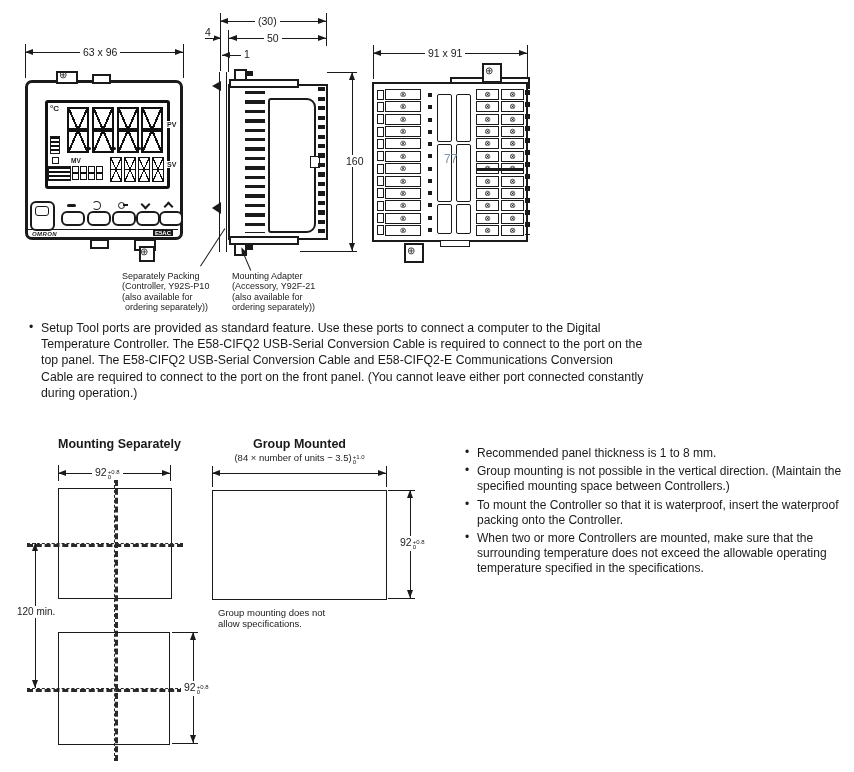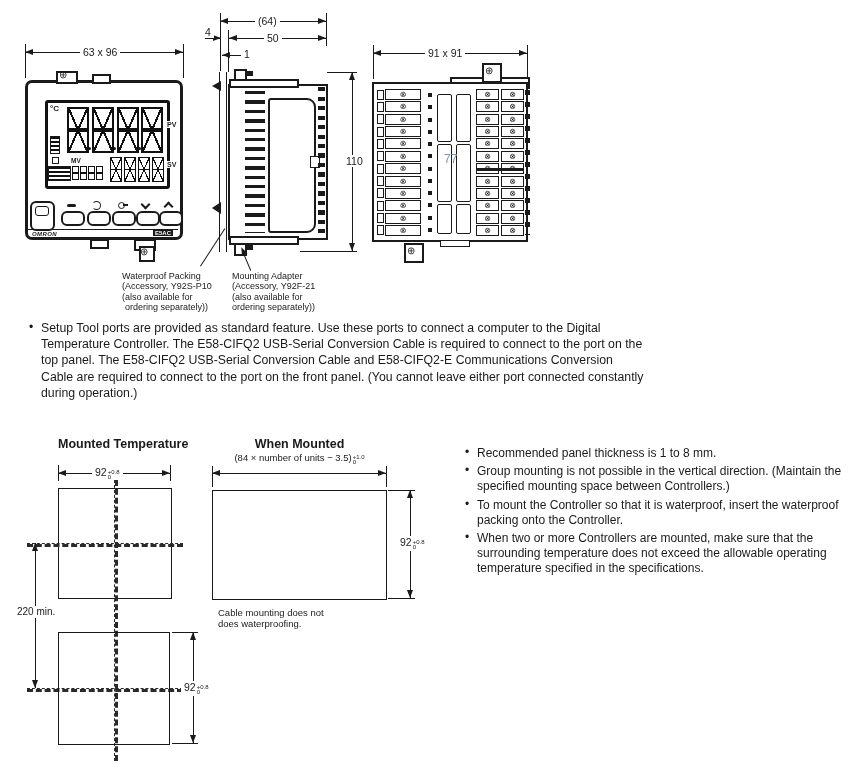--- a/index.html
+++ b/index.html
@@ -128,21 +128,21 @@
   </div>
 
   <div>
 
     <div class="vl" style="left:220px;top:13px;height:58px"></div>
     <div class="vl" style="left:326px;top:13px;height:33px"></div>
     <div class="vl" style="left:228px;top:30px;height:42px"></div>
     <div class="hl" style="left:220px;top:21px;width:106px"></div>
     <div class="ar aL" style="left:220px;top:18px"></div>
     <div class="ar aR" style="left:318px;top:18px"></div>
-    <div class="dl" style="left:255px;top:15px">(64)</div>
+    <div class="dl" style="left:255px;top:15px">(30)</div>
     <div class="hl" style="left:228px;top:38px;width:98px"></div>
     <div class="ar aR" style="left:318px;top:35px"></div>
     <div class="ar aL" style="left:229px;top:35px"></div>
     <div class="dl" style="left:264px;top:32px">50</div>
     <div class="hl" style="left:205px;top:38px;width:15px"></div>
     <div class="ar aR" style="left:213px;top:35px"></div>
     <div class="dl" style="left:202px;top:26px">4</div>
     <div class="hl" style="left:222px;top:55px;width:20px"></div>
     <div class="ar aL" style="left:222px;top:52px"></div>
     <div class="dl" style="left:241px;top:48px">1</div>
@@ -165,21 +165,21 @@
     <div class="d" style="left:268px;top:98px;width:44px;height:131px;border:2px solid #1a1a1a;border-radius:3px 9px 9px 3px;background:#fff"></div>
     <div class="d bd15" style="left:310px;top:156px;width:8px;height:10px;background:#fff"></div>
 
     <div class="d" style="left:318px;top:87px;width:7px;height:146px;background:repeating-linear-gradient(to bottom,#1a1a1a 0 4px,transparent 4px 9.5px)"></div>
 
     <div class="hl" style="left:327px;top:72px;width:30px"></div>
     <div class="hl" style="left:300px;top:251px;width:57px"></div>
     <div class="vl" style="left:352px;top:72px;height:179px"></div>
     <div class="ar aU" style="left:349px;top:72px"></div>
     <div class="ar aD" style="left:349px;top:243px"></div>
-    <div class="dl" style="left:343px;top:155px">110</div>
+    <div class="dl" style="left:343px;top:155px">160</div>
   </div>
 
   <div>
     <div class="vl" style="left:373px;top:45px;height:34px"></div>
     <div class="vl" style="left:527px;top:45px;height:34px"></div>
     <div class="hl" style="left:373px;top:53px;width:154px"></div>
     <div class="ar aL" style="left:373px;top:50px"></div>
     <div class="ar aR" style="left:519px;top:50px"></div>
     <div class="dl" style="left:425px;top:47px">91 x 91</div>
 
@@ -345,84 +345,84 @@
     <div class="d bd2" style="left:404px;top:243px;width:16px;height:16px;background:#fff"></div>
     <div class="d screw" style="left:407px;top:244px">⊕</div>
     <div class="d bd15" style="left:440px;top:240px;width:28px;height:5px;background:#fff"></div>
   </div>
 
   <div class="d" style="left:200px;top:266px;width:45px;height:0;border-top:1px solid #1a1a1a;transform:rotate(-57deg);transform-origin:0 0"></div>
   <div class="d" style="left:243px;top:251px;width:21px;height:0;border-top:1px solid #1a1a1a;transform:rotate(67deg);transform-origin:0 0"></div>
   <div class="d" style="left:240px;top:247px;width:0;height:0;border-left:3px solid transparent;border-right:3px solid transparent;border-bottom:8px solid #1a1a1a;transform:rotate(-25deg)"></div>
 
   <div class="cap" style="left:122px;top:271px">
-    <div>Waterproof Packing</div>
-    <div>(Accessory, Y92S-P10</div>
+    <div>Separately Packing</div>
+    <div>(Controller, Y92S-P10</div>
     <div>(also available for</div>
     <div style="padding-left:3px">ordering separately))</div>
   </div>
   <div class="cap" style="left:232px;top:271px">
     <div>Mounting Adapter</div>
     <div>(Accessory, Y92F-21</div>
     <div>(also available for</div>
     <div>ordering separately))</div>
   </div>
 
   <div class="d" style="left:28px;top:320px;width:616px;font-size:12.3px;line-height:16.2px">
     <div class="note">Setup Tool ports are provided as standard feature. Use these ports to connect a computer to the Digital Temperature Controller. The E58-CIFQ2 USB-Serial Conversion Cable is required to connect to the port on the top panel. The E58-CIFQ2 USB-Serial Conversion Cable and E58-CIFQ2-E Communications Conversion Cable are required to connect to the port on the front panel. (You cannot leave either port connected constantly during operation.)</div>
   </div>
 
   <div>
-    <div class="h1" style="left:58px;top:437px;width:114px;text-align:center">Mounted Temperature</div>
+    <div class="h1" style="left:58px;top:437px;width:114px;text-align:center">Mounting Separately</div>
     <div class="vl" style="left:58px;top:465px;height:16px"></div>
     <div class="vl" style="left:170px;top:465px;height:16px"></div>
     <div class="hl" style="left:58px;top:473px;width:112px"></div>
     <div class="ar aL" style="left:58px;top:470px"></div>
     <div class="ar aR" style="left:162px;top:470px"></div>
     <div class="dl" style="left:92px;top:466px"><span>92</span><span class="ss"><span>+0.8</span><br><span>0</span></span></div>
 
     <div class="d bd15" style="left:58px;top:488px;width:112px;height:109px;background:#fff"></div>
     <div class="vl cl" style="left:114px;top:480px;height:275px"></div>
     <div class="hl cl" style="left:27px;top:543px;width:150px"></div>
     <div class="hl cl" style="left:27px;top:688px;width:150px"></div>
 
     <div class="vl" style="left:35px;top:543px;height:145px"></div>
     <div class="ar aU" style="left:32px;top:543px"></div>
     <div class="ar aD" style="left:32px;top:680px"></div>
-    <div class="dl" style="left:14px;top:606px;font-size:10px">220 min.</div>
+    <div class="dl" style="left:14px;top:606px;font-size:10px">120 min.</div>
 
     <div class="d bd15" style="left:58px;top:632px;width:110px;height:111px;background:transparent"></div>
     <div class="hl" style="left:172px;top:632px;width:26px"></div>
     <div class="hl" style="left:172px;top:743px;width:26px"></div>
     <div class="vl" style="left:193px;top:632px;height:111px"></div>
     <div class="ar aU" style="left:190px;top:632px"></div>
     <div class="ar aD" style="left:190px;top:735px"></div>
     <div class="dl" style="left:181px;top:681px"><span>92</span><span class="ss"><span>+0.8</span><br><span>0</span></span></div>
   </div>
 
   <div>
-    <div class="h1" style="left:212px;top:437px;width:175px;text-align:center">When Mounted</div>
+    <div class="h1" style="left:212px;top:437px;width:175px;text-align:center">Group Mounted</div>
     <div class="d" style="left:212px;top:452px;width:175px;text-align:center;font-size:9.5px;white-space:nowrap"><span>(84 × number of units − 3.5)</span><span class="ss"><span>+1.0</span><br><span>0</span></span></div>
     <div class="vl" style="left:212px;top:466px;height:21px"></div>
     <div class="vl" style="left:386px;top:466px;height:21px"></div>
     <div class="hl" style="left:212px;top:473px;width:174px"></div>
     <div class="ar aL" style="left:212px;top:470px"></div>
     <div class="ar aR" style="left:378px;top:470px"></div>
 
     <div class="d bd15" style="left:212px;top:490px;width:173px;height:108px;background:#fff"></div>
     <div class="hl" style="left:388px;top:490px;width:27px"></div>
     <div class="hl" style="left:388px;top:598px;width:27px"></div>
     <div class="vl" style="left:410px;top:490px;height:108px"></div>
     <div class="ar aU" style="left:407px;top:490px"></div>
     <div class="ar aD" style="left:407px;top:590px"></div>
     <div class="dl" style="left:397px;top:536px"><span>92</span><span class="ss"><span>+0.8</span><br><span>0</span></span></div>
 
     <div class="cap" style="left:218px;top:607px;font-size:9.5px;line-height:11px">
-      <div>Cable mounting does not</div>
-      <div>does waterproofing.</div>
+      <div>Group mounting does not</div>
+      <div>allow specifications.</div>
     </div>
   </div>
 
   <div class="d" style="left:464px;top:446px;width:392px;font-size:12px;line-height:15.2px">
     <div class="note">Recommended panel thickness is 1 to 8 mm.</div>
     <div class="note">Group mounting is not possible in the vertical direction. (Maintain the specified mounting space between Controllers.)</div>
     <div class="note">To mount the Controller so that it is waterproof, insert the waterproof packing onto the Controller.</div>
     <div class="note">When two or more Controllers are mounted, make sure that the surrounding temperature does not exceed the allowable operating temperature specified in the specifications.</div>
   </div>
 

